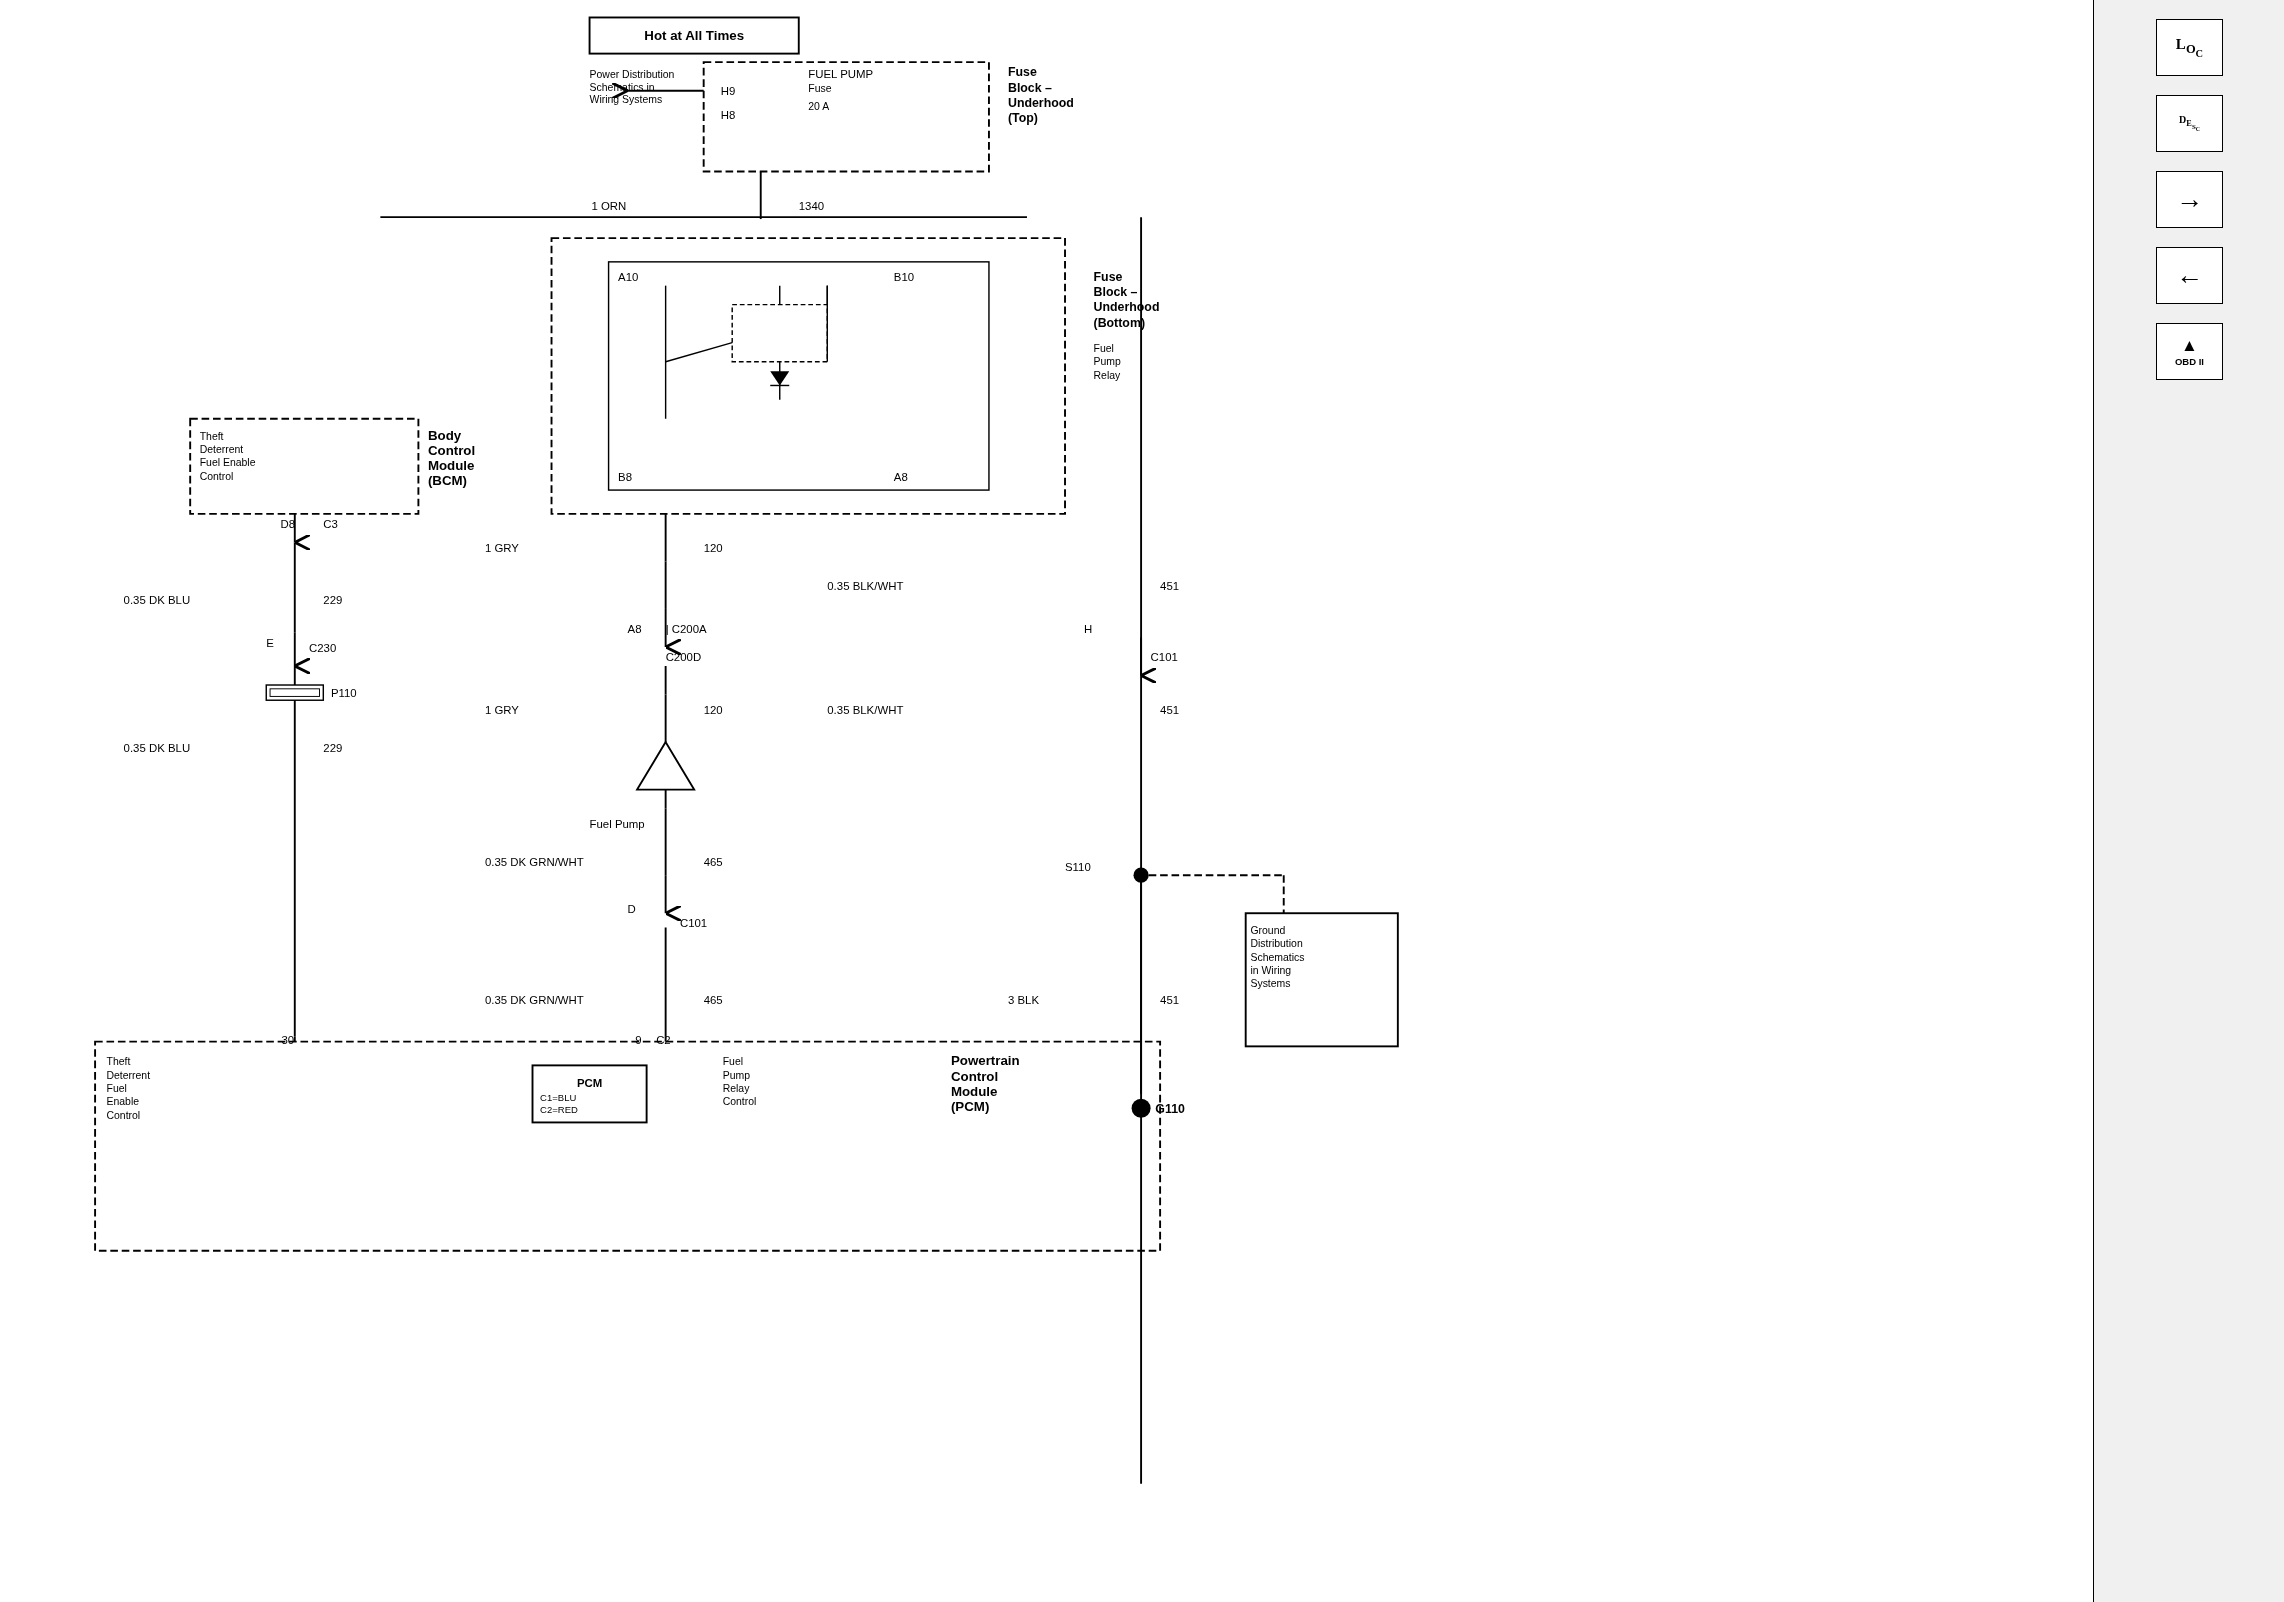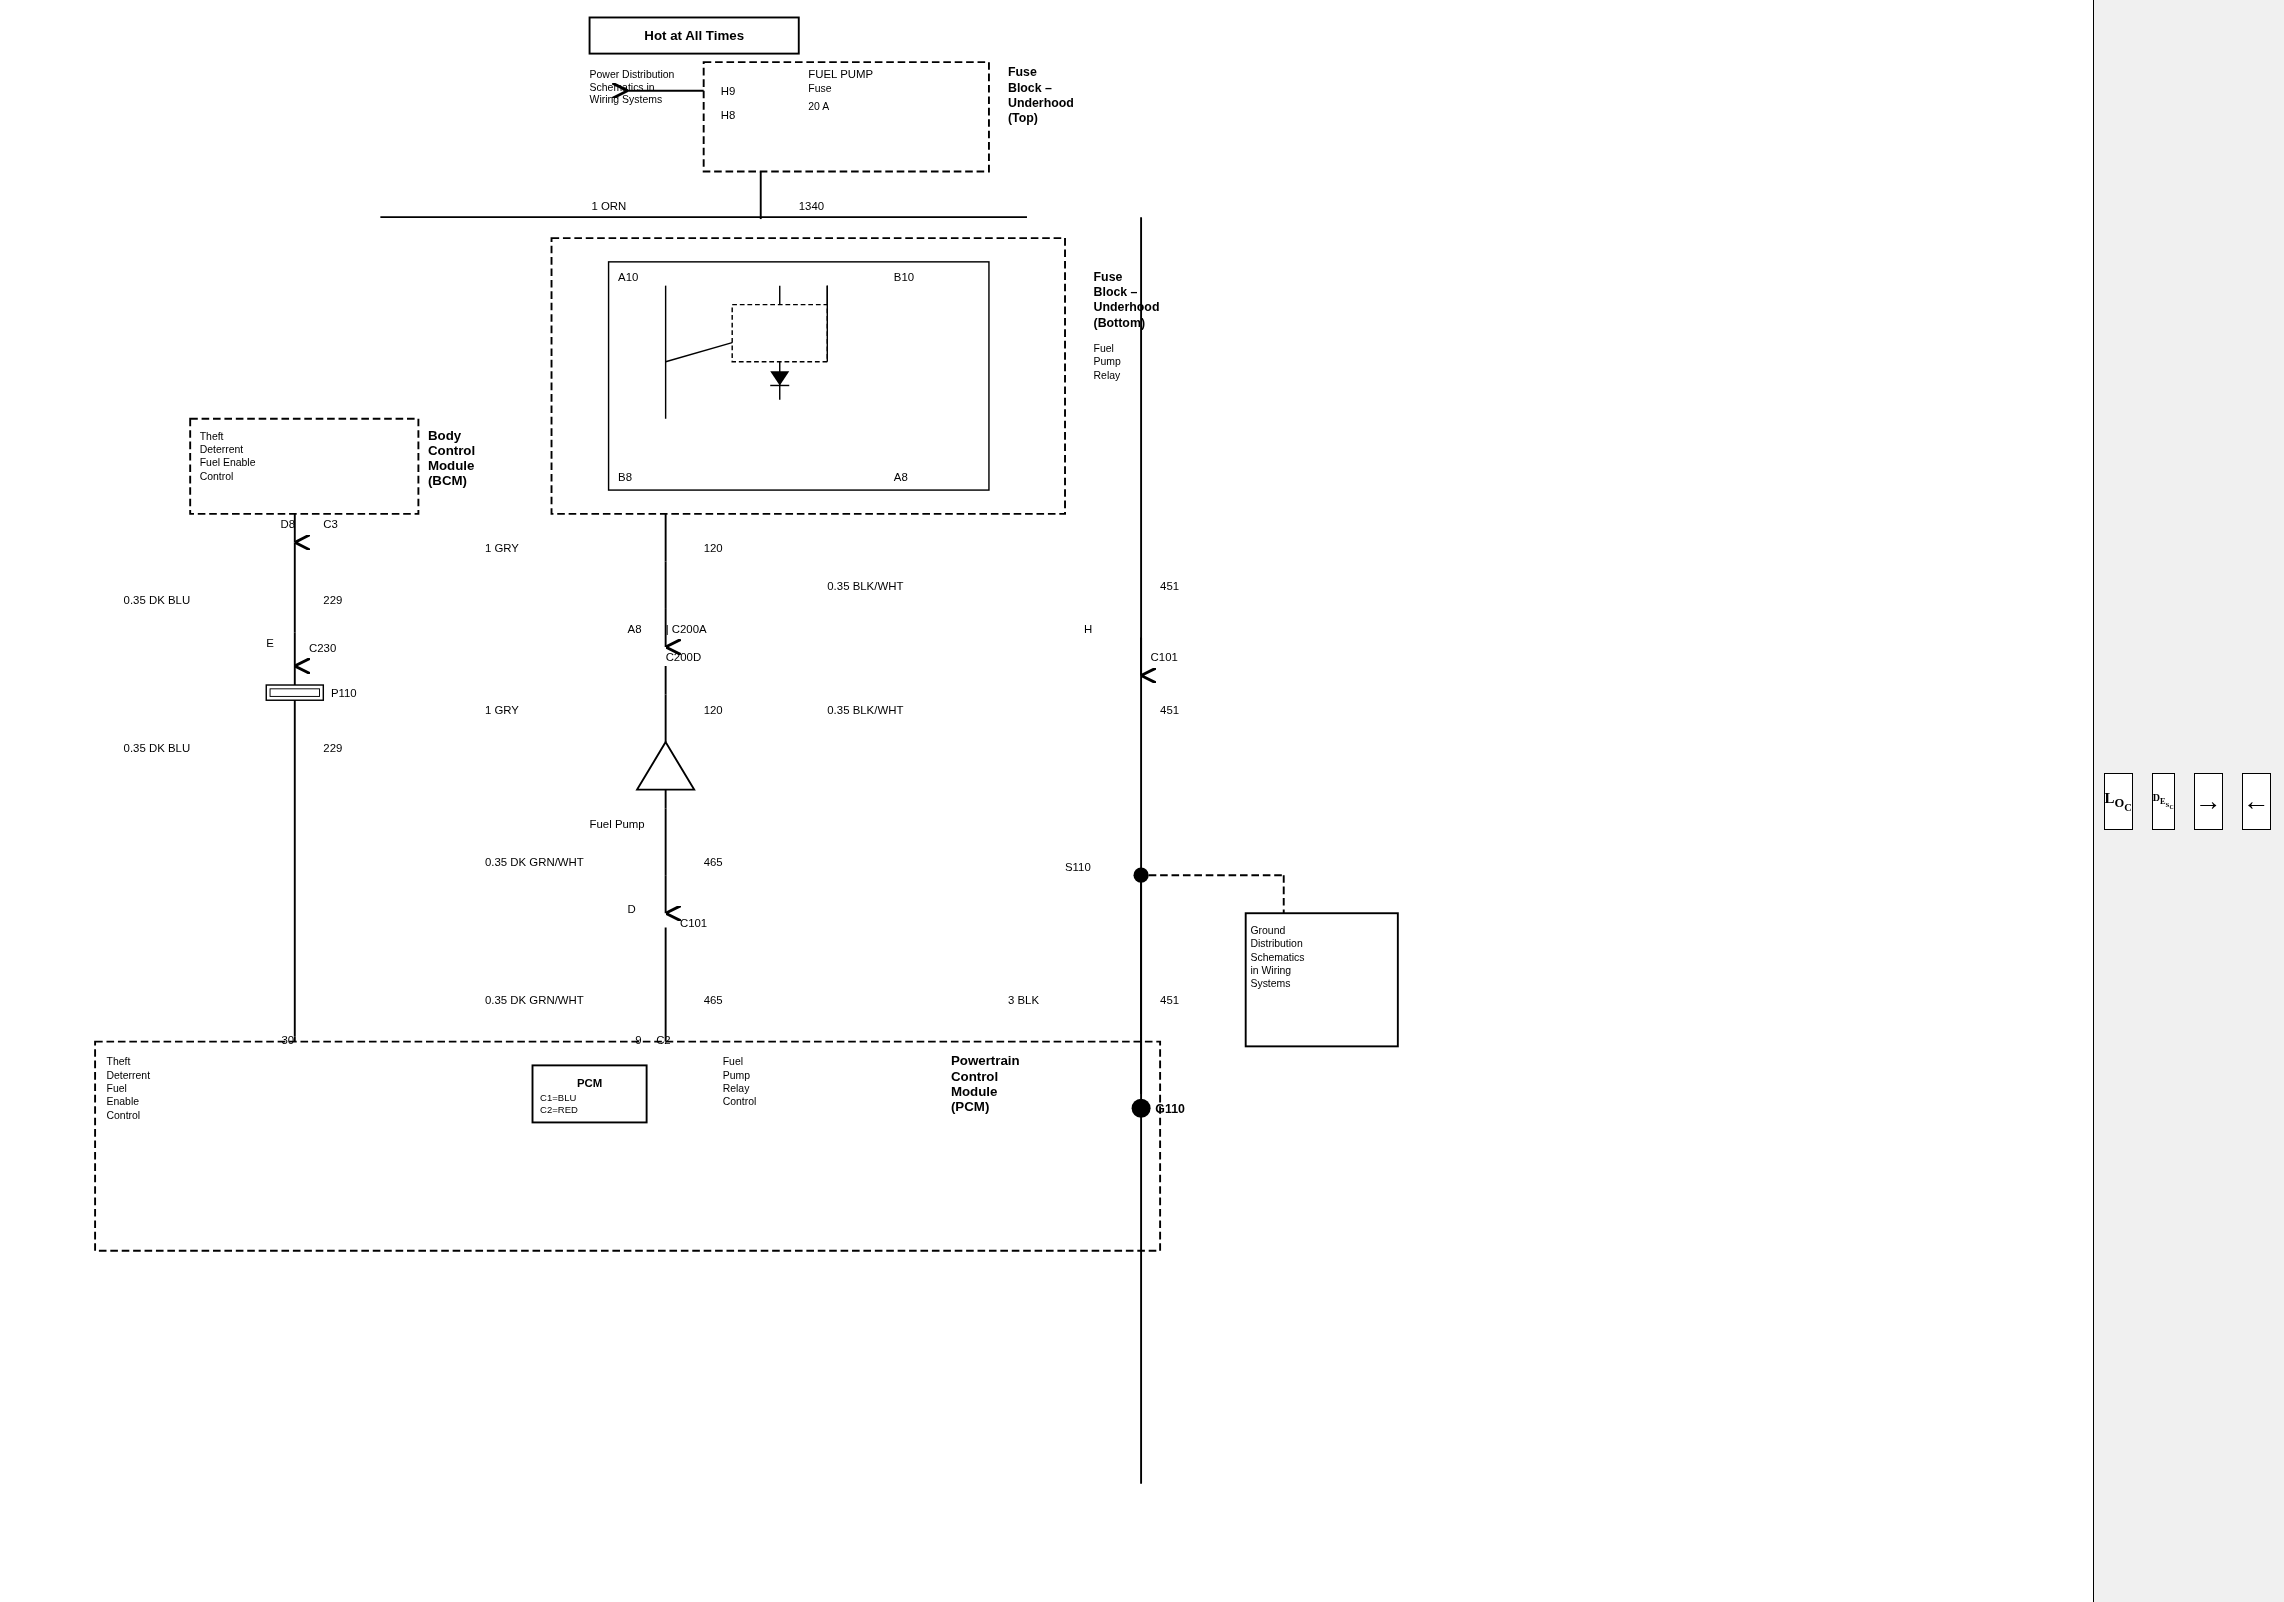--- a/index.html
+++ b/index.html
@@ -22,21 +22,21 @@
     }
 
     .sidebar {
       position: absolute;
       top: 0; right: 0;
       width: 192px;
       height: 1603px;
       background: #f0f0f0;
       border-left: 1.9px solid #000;
       display: flex;
-      flex-direction: row;
+      flex-direction: column;
       align-items: center;
       padding: 19px 9.5px;
       gap: 19px;
     }
 
     .sidebar-icon {
       width: 67px;
       height: 57px;
       border: 1.9px solid #000;
       display: flex;

